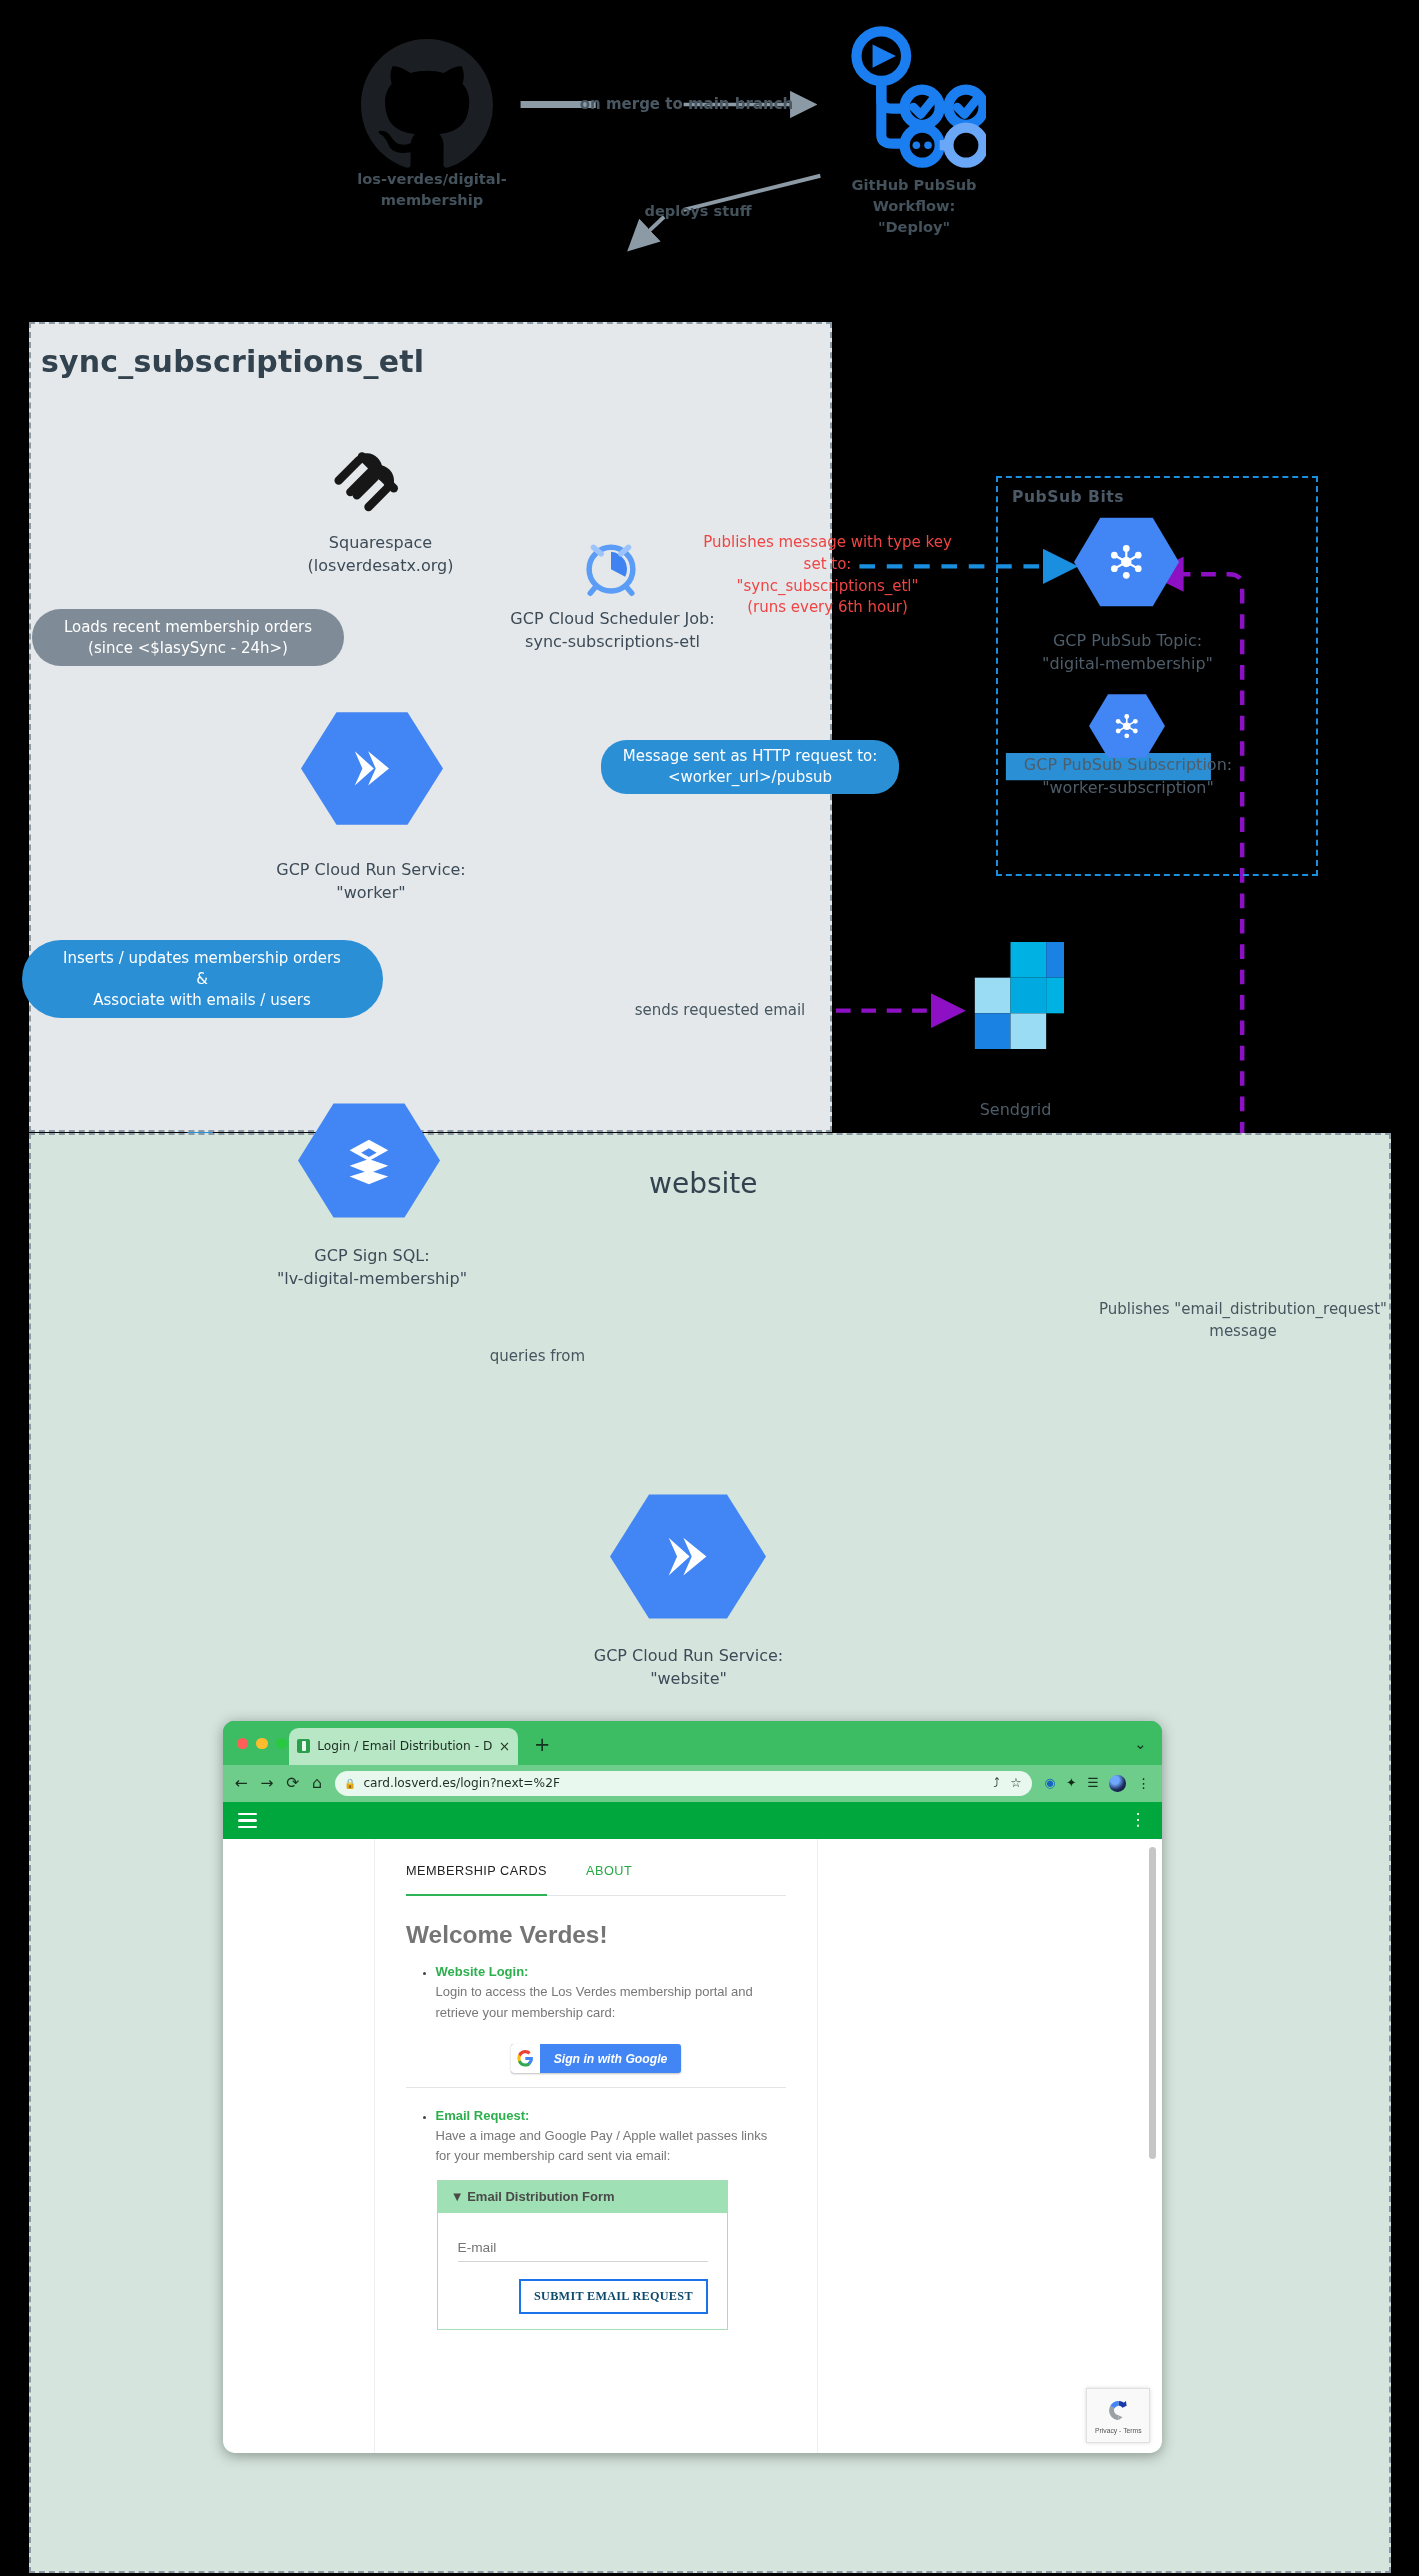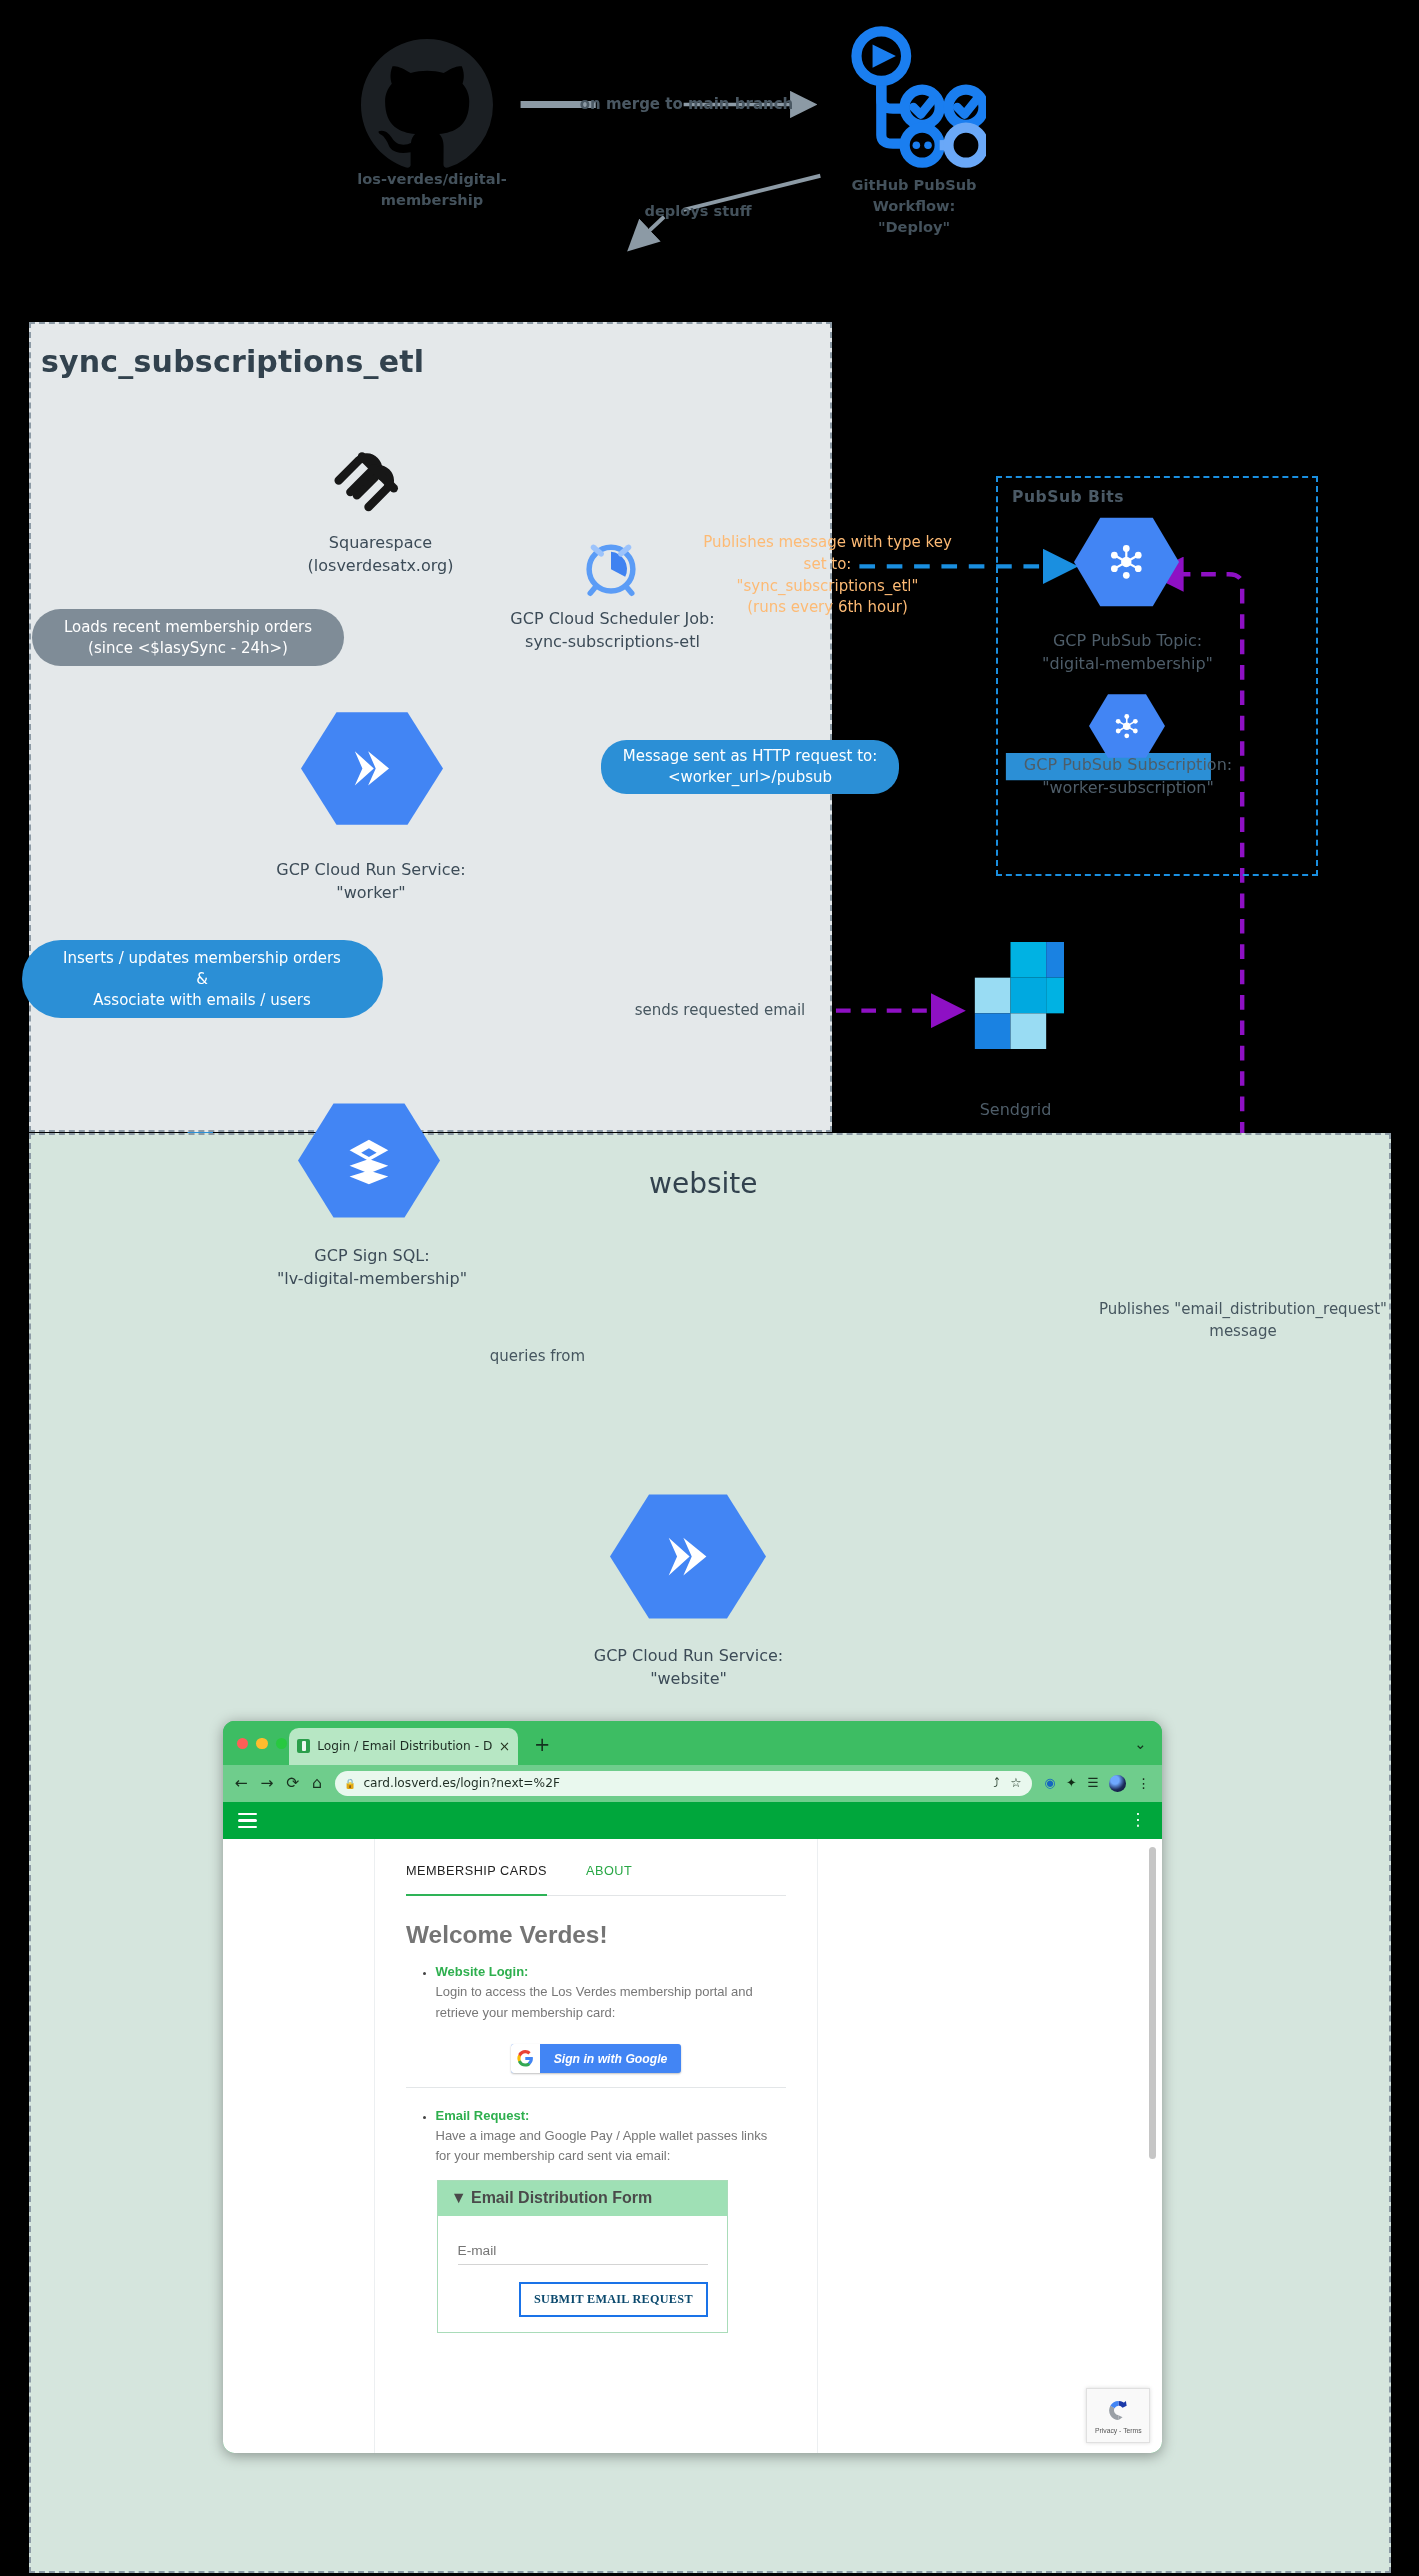--- a/index.html
+++ b/index.html
@@ -47,21 +47,21 @@
 
   
   .node-label {
     position:absolute; text-align:center;
     font-size:16px; color:#3c4b57; line-height:1.42;
     white-space:pre-line;
   }
   .node-label.muted { color:#4e5d69; }
   .edge-label {
     position:absolute; text-align:center;
-    font-size:15px; color:#fdba74; line-height:1.45;
+    font-size:15px; color:#ef4444; line-height:1.45;
     white-space:pre-line;
   }
   .edge-label.dark { color:#46565f; }
 
   
   .pill {
     position:absolute; border-radius:98px;
     color:#fff; text-align:center;
     display:flex; align-items:center; justify-content:center;
     font-size:15px; line-height:1.4; white-space:pre-line;
@@ -159,21 +159,21 @@
   .gbtn-row { display:flex; justify-content:center; margin:21.5px 0 13.7px 0;font-style:italic; }
   .gbtn {
     display:flex; align-items:center; background:#4285f4; border-radius:2.9px;
     box-shadow:0 1px 2px rgba(0,0,0,.25); overflow:hidden; height:29px;
   }
   .gbtn .gbox { width:29px; height:29px; background:#fff; display:flex;
     align-items:center; justify-content:center; }
   .gbtn .glabel { color:#fff; font-size:12.2px; font-weight:bold; padding:0 13.7px; }
   .hr { border:0; border-top:1px solid #e3e6e8; margin:0 0 17.6px 0; }
   .form-card { width:291px; margin:13.7px 0 0 31px; border:1px solid #a9dcb9; }
-  .form-head { background:#9fe0b5; padding:8.8px 12.7px; font-size:16px; font-weight:bold; color:#4a4a4a; }
+  .form-head { background:#9fe0b5; padding:8.8px 12.7px; font-size:13px; font-weight:bold; color:#4a4a4a; }
   .form-body { background:#fff; padding:25.4px 19.5px 15.6px 19.5px; }
   .email-input { width:100%; border:0; border-bottom:1px solid #d4d4d4;
     font-size:13.7px; color:#aeaeae; padding:0 0 5.9px 0; background:transparent;
     font-family:"Liberation Sans", sans-serif; }
   .submit-row { display:flex; justify-content:flex-end; margin-top:16.6px; }
   .submit-btn { border:2px solid #1a73e8; color:#0c4a6e; background:#fff;
     font-size:12.2px; font-weight:bold; letter-spacing:0.3px; padding:7.8px 12.7px;
     font-family:Liberation Serif, serif; }
   .scrollbar { position:absolute; right:5.9px; top:7.8px; width:6.8px; height:312px;
     background:#c6c6c6; border-radius:3.9px; }

